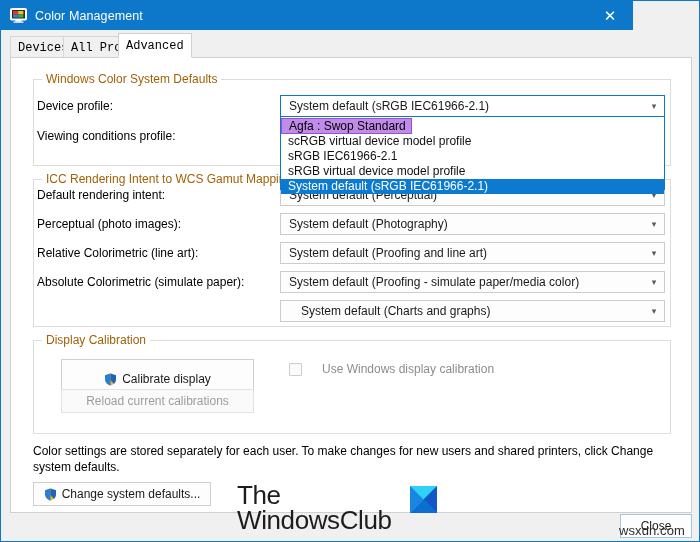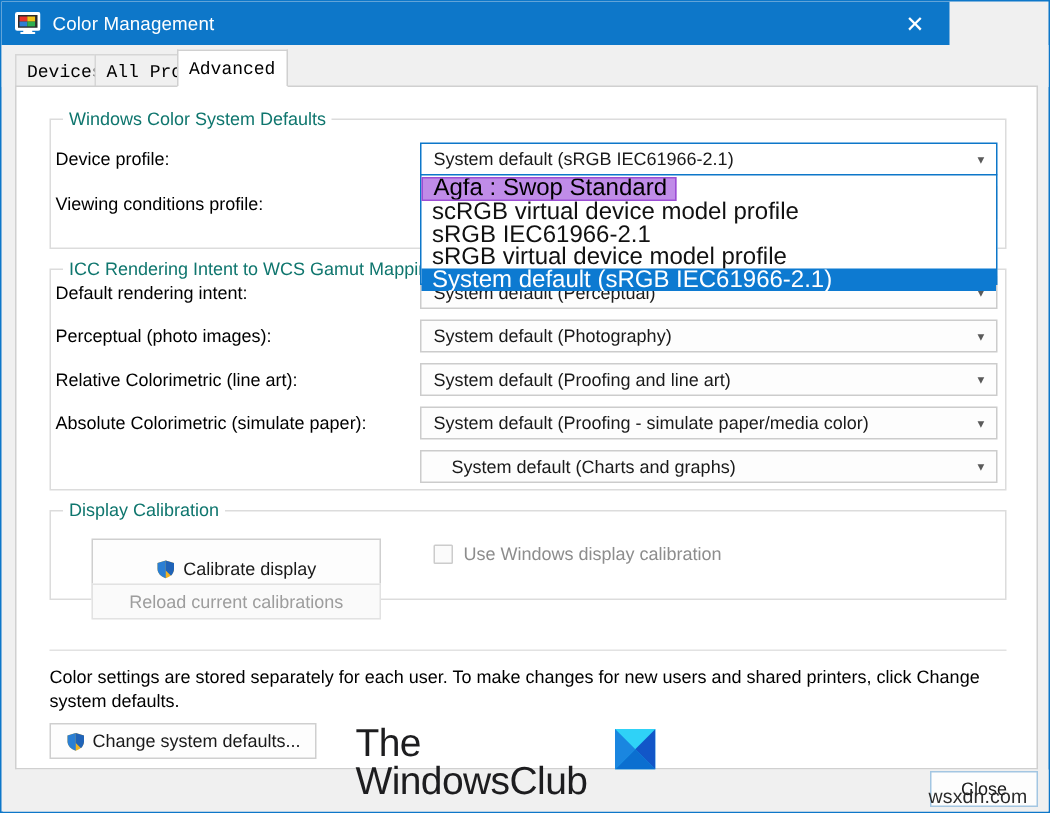--- a/index.html
+++ b/index.html
@@ -87,21 +87,21 @@
   
   .group {
     position: absolute;
     border: 1px solid #dcdcdc;
   }
   .group-title {
     position: absolute;
     top: -8px; left: 8px;
     background: #ffffff;
     padding: 0 4px;
-    font-size: 12px; color: #0f766e;
+    font-size: 12px; color: #a16207;
     white-space: nowrap;
   }
 
   
   .flabel {
     position: absolute;
     font-size: 12px;
     color: #000;
     white-space: nowrap;
   }
@@ -135,21 +135,21 @@
   #dropdown {
     position: absolute;
     background: #ffffff;
     border: 1px solid #0d77c9;
     z-index: 30;
     padding-top: 1px;
   }
   .dd-item {
     height: 15px;
     line-height: 15px;
-    font-size: 16px;
+    font-size: 12px;
     color: #111;
     padding-left: 7px;
     white-space: nowrap;
     overflow: hidden;
   }
   .dd-item.hover {
     background: #c08ce8;
     color: #000;
     display: inline-block;
     padding-right: 5px;
@@ -174,21 +174,21 @@
     white-space: nowrap;
   }
   .btn.disabled { color: #9d9d9d; background: #fafafa; border-color: #e2e2e2; }
 
   
   .shield { width: 13px; height: 13px; flex: none; }
 
   
   #chk-row {
     position: absolute;
-    display: flex; align-items: center; gap: 7px; justify-content: space-between;
+    display: flex; align-items: center; gap: 20px; justify-content: space-between;
   }
   #chk-box {
     width: 13px; height: 13px;
     border: 1px solid #cccccc;
     background: #fbfbfb;
     border-radius: 1px;
     flex: none;
   }
   #chk-label { font-size: 12px; color: #8d8d8d; white-space: nowrap; }
 
@@ -271,21 +271,21 @@
   <div id="page">
 
     <div class="group" style="left:22px; top:21px; width:638px; height:87px;">
       <span class="group-title">Windows Color System Defaults</span>
     </div>
 
     <div class="group" style="left:22px; top:121px; width:638px; height:148px;">
       <span class="group-title">ICC Rendering Intent to WCS Gamut Mapping</span>
     </div>
 
-    <div class="group" style="left:22px; top:282px; width:638px; height:60px;">
+    <div class="group" style="left:22px; top:282px; width:638px; height:94px;">
       <span class="group-title">Display Calibration</span>
     </div>
 
     <span class="flabel" style="left:26px; top:41px;">Device profile:</span>
     <span class="flabel" style="left:26px; top:71px;">Viewing conditions profile:</span>
     <span class="flabel" style="left:26px; top:130px;">Default rendering intent:</span>
     <span class="flabel" style="left:26px; top:159px;">Perceptual (photo images):</span>
     <span class="flabel" style="left:26px; top:188px;">Relative Colorimetric (line art):</span>
     <span class="flabel" style="left:26px; top:217px;">Absolute Colorimetric (simulate paper):</span>
 

